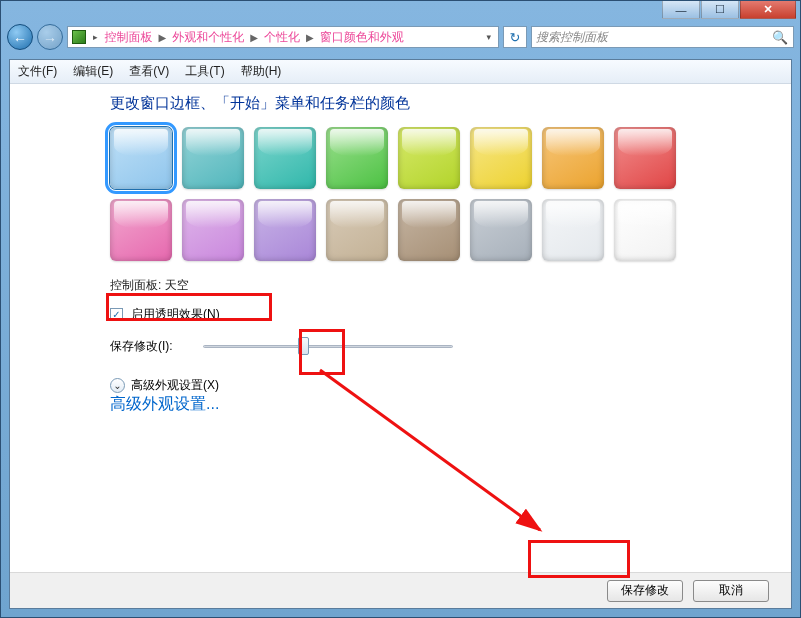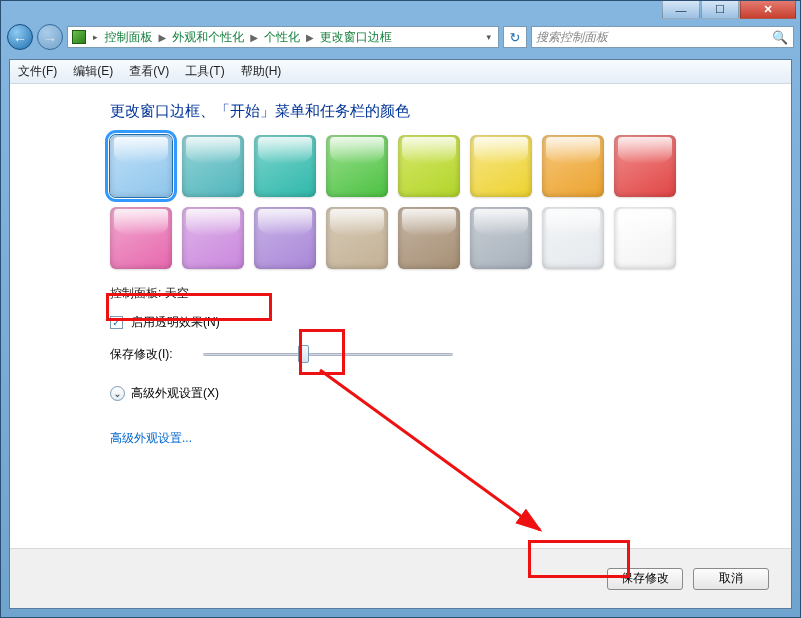--- a/index.html
+++ b/index.html
@@ -18,31 +18,31 @@
   .win-close span{font-weight:bold;}
 
   
   .navbar { height: 32px; display: flex; align-items: center; padding: 0 6px; gap:4px; }
   .nav-circle { width: 26px; height: 26px; border-radius: 50%; background: radial-gradient(circle at 35% 30%, #8fcaf3, #1f6fae);
                 border: 1px solid #134d7d; display:flex; align-items:center; justify-content:center; color:#fff; font-size:14px;}
   .nav-circle.fwd { background: radial-gradient(circle at 35% 30%, #b9d8ef, #6f9bc0); opacity:.7;}
   .addr { flex: 0 0 432px; height: 22px; background:#fff; border:1px solid #7a9ab6; display:flex; align-items:center; font-size:12px; padding:0 4px; gap:4px;}
   .addr .ico { width:14px; height:14px; background:linear-gradient(135deg,#6bc04b,#2c7d1a); border:1px solid #1e5b10;}
   .addr .sep { color:#666; font-size:10px; padding:0 2px;}
-  .addr .crumb { color:#15803d; white-space:nowrap;}
+  .addr .crumb { color:#ec4899; white-space:nowrap;}
   .addr .dd { color:#555; font-size:9px; padding:0 3px;}
   .refresh-box{ width:24px;height:22px;background:#fff;border:1px solid #7a9ab6;display:flex;align-items:center;justify-content:center;color:#1f6fae;font-size:13px;}
   .searchbox{ flex:1; height:22px; background:#fff; border:1px solid #7a9ab6; display:flex; align-items:center; padding:0 4px; color:#888; font-size:12px; font-style:italic;text-align:right;}
   .searchbox .mag{ margin-left:auto; color:#1f6fae; font-style:normal; font-size:13px;}
 
   
   .inner { position:absolute; top:58px; left:8px; right:8px; bottom:8px; background:#fff; border:1px solid #5a7c9c;}
   .menubar { height:24px; background:linear-gradient(#f7fbff,#e6eef7); border-bottom:1px solid #cfd9e4;
              display:flex; align-items:center; padding:0 8px; font-size:12px; gap:16px; color:#222;}
-  .content { position:absolute; top:24px; left:0; right:0; bottom:44px; padding:18px 20px 10px 100px; overflow:hidden;}
+  .content { position:absolute; top:24px; left:0; right:0; bottom:44px; padding:10px 20px 10px 100px; overflow:hidden;}
 
   .heading { color:#003399; font-size:15px; margin-bottom:14px;}
 
   .swatch-grid { display:grid; grid-template-columns:repeat(8,62px); grid-auto-rows:62px; gap:10px 10px; }
   .swatch { width:62px; height:62px; border-radius:6px; position:relative;
             box-shadow: inset 0 0 6px rgba(0,0,0,.25), 0 1px 2px rgba(0,0,0,.15);
             overflow:hidden; cursor:pointer;}
   .swatch::before{  content:""; position:absolute; left:6%; top:4%; width:88%; height:42%;
             background:linear-gradient(to bottom, rgba(255,255,255,.85), rgba(255,255,255,0));
             border-radius:4px 4px 40% 40%;}
@@ -51,23 +51,23 @@
   .row { display:flex; align-items:center; gap:8px; margin-top:12px; font-size:12px;}
   .checkbox{ width:13px;height:13px;border:1px solid #7a9ab6;background:#fff;display:inline-flex;align-items:center;justify-content:center;font-size:10px;color:#1f6fae;}
   .slider-wrap{ display:flex;align-items:center; gap:30px; margin-top:14px;}
   .slider-label{ font-size:12px;}
   .slider{ position:relative; width:250px; height:18px;}
   .slider-track{ position:absolute; top:8px; left:0; right:0; height:3px; background:#cfd6df; border:1px solid #aab4c2; border-radius:2px;}
   .slider-thumb{ position:absolute; top:0; width:11px; height:18px; background:linear-gradient(#f6f9fc,#d7e2ee);
                  border:1px solid #7a9ab6; border-radius:2px;}
   .expander{ display:flex;align-items:center;gap:6px;font-size:12px;margin-top:22px;}
   .exp-ico{ width:15px;height:15px;border:1px solid #7a9ab6;border-radius:50%;display:flex;align-items:center;justify-content:center;font-size:10px;color:#333;background:linear-gradient(#fff,#e3ecf5);}
-  .link{ color:#0066cc; font-size:12px; margin-top:28px; display:inline-block; cursor:pointer;}
+  .link{ color:#0066cc; font-size:16px; display:inline-block; cursor:pointer;}
 
-  .footer { position:absolute; left:0; right:0; bottom:0; height:60px; background:#f0f0f0; border-top:1px solid #d9d9d9;
+  .footer { position:absolute; left:0; right:0; bottom:0; height:36px; background:#f0f0f0; border-top:1px solid #d9d9d9;
             display:flex; justify-content:flex-end; align-items:center; gap:10px; padding:0 22px;}
   .btn { min-width:76px; height:22px; font-size:12px; background:linear-gradient(#fdfdfd,#e6e6e6);
          border:1px solid #8a8a8a; border-radius:3px; padding:0 12px; display:flex;align-items:center;justify-content:center; cursor:pointer;}
 
   
   .anno{ position:absolute; border:3px solid #e11; pointer-events:none; }
   .arrow-svg{ position:absolute; pointer-events:none; }
 </style>
 </head>
 <body>
@@ -96,21 +96,21 @@
 
     <div class="addr">
       <span class="ico"></span>
       <span class="dd">▸</span>
       <span class="crumb">控制面板</span>
       <span class="sep">▶</span>
       <span class="crumb">外观和个性化</span>
       <span class="sep">▶</span>
       <span class="crumb">个性化</span>
       <span class="sep">▶</span>
-      <span class="crumb">更改窗口边框</span>
+      <span class="crumb">窗口颜色和外观</span>
       <span class="dd" style="margin-left:auto">▾</span>
     </div>
     <div class="refresh-box">
         <span>↻</span>
       </div>
     <div class="searchbox">
       <span>搜索控制面板</span>
       <span class="mag">🔍</span>
     </div>
   </div>

